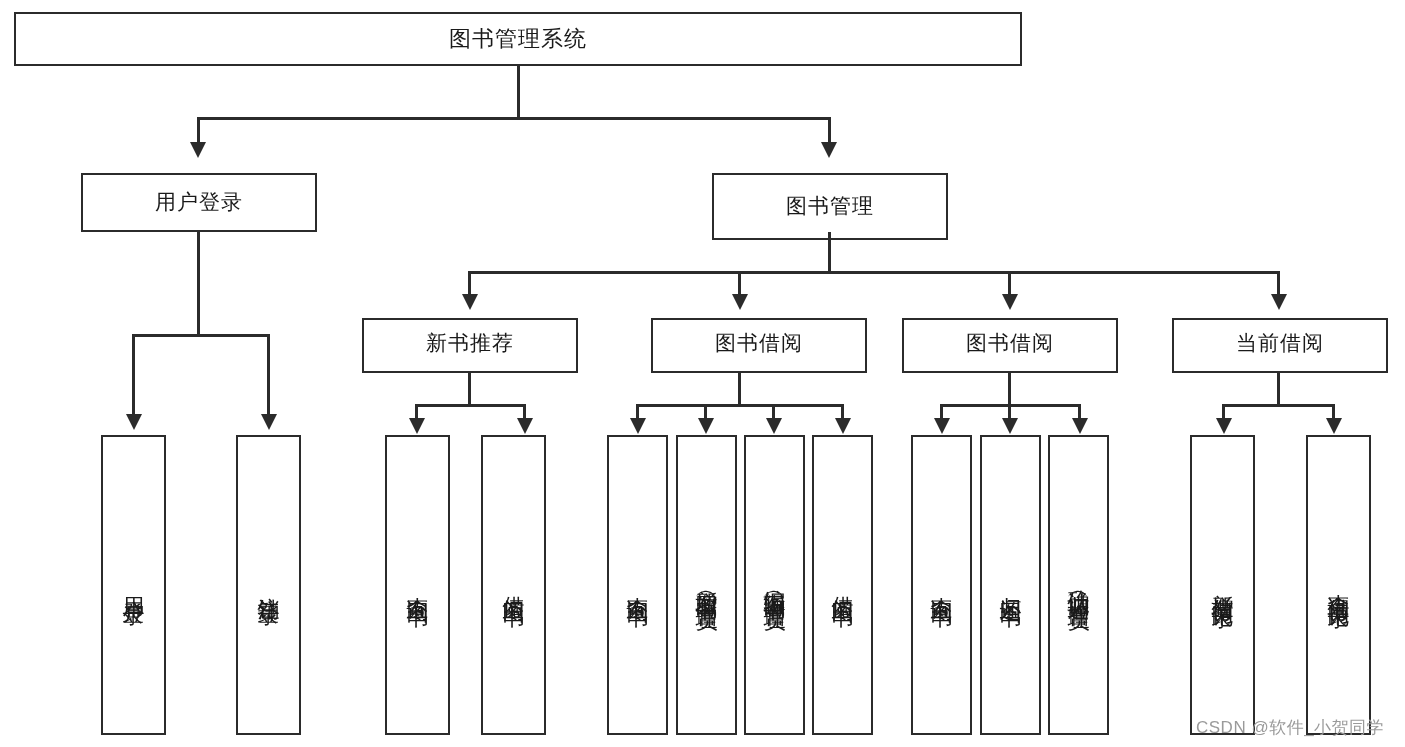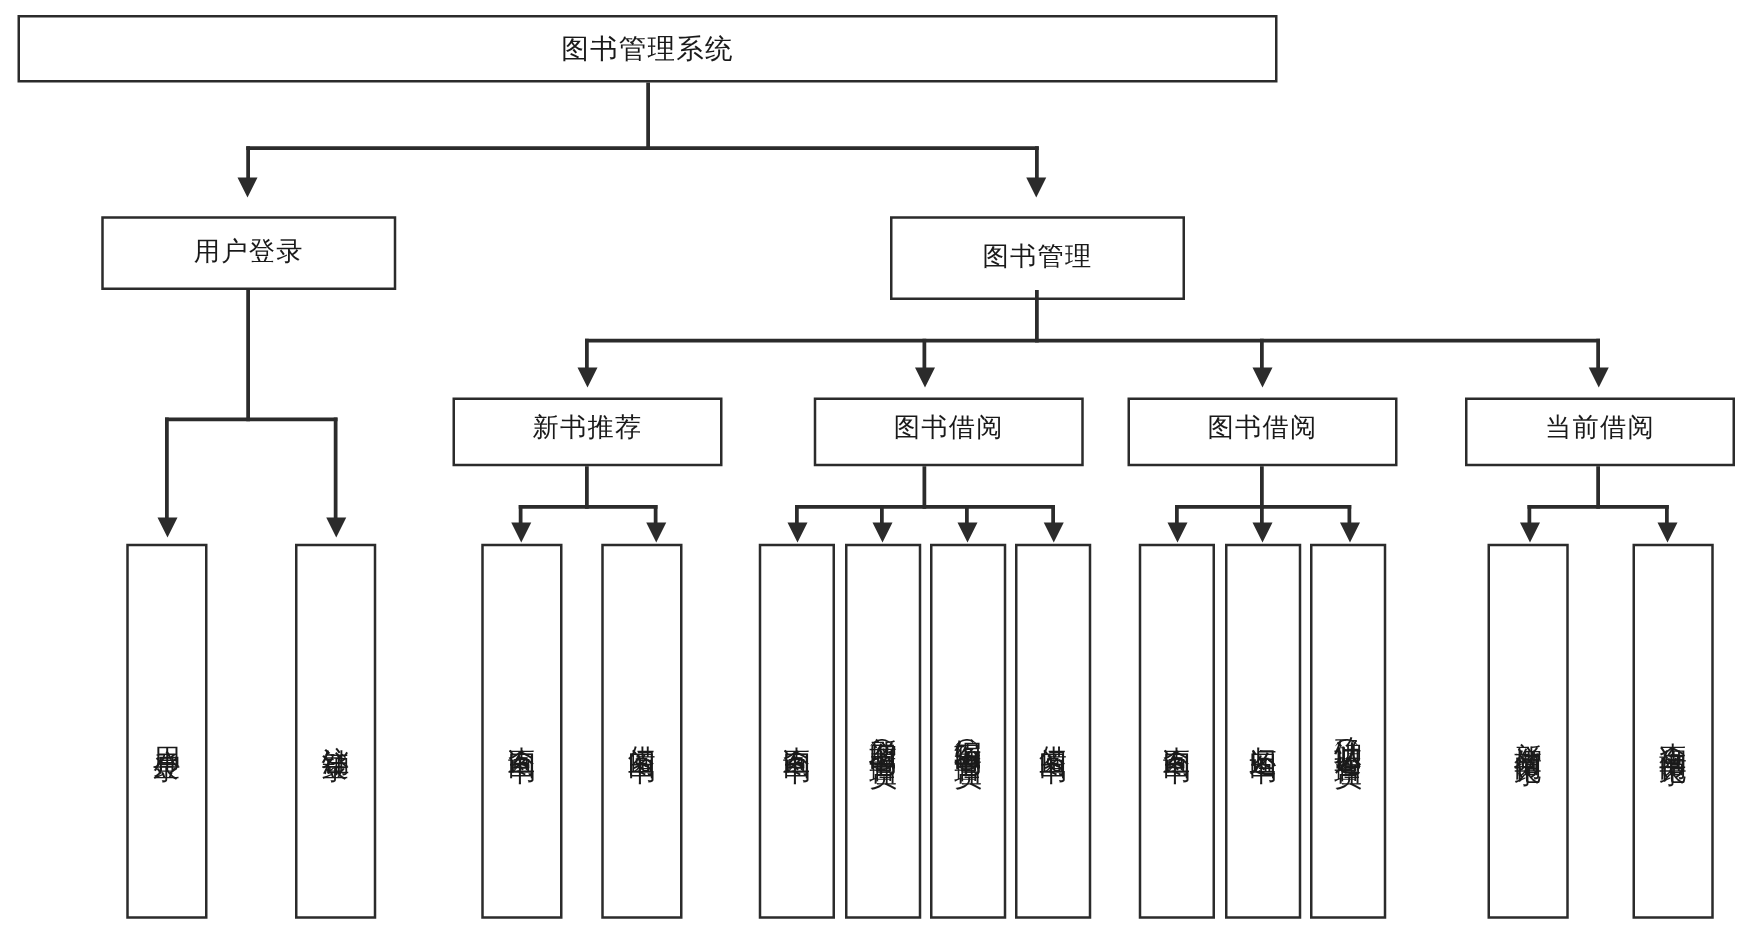--- a/index.html
+++ b/index.html
@@ -214,14 +214,15 @@
     <span class="vlbl">确认归还（管理员）</span>
   </div>
 
   <div class="leaf" style="left:1190px;top:435px;width:65px;height:300px;">
     <span class="vlbl">新增借阅记录</span>
   </div>
   <div class="leaf" style="left:1306px;top:435px;width:65px;height:300px;">
     <span class="vlbl">查询借阅记录</span>
   </div>
 
+  <div id="watermark">CSDN @软件_小贺同学</div>
 
 </div>
 
 </body></html>

